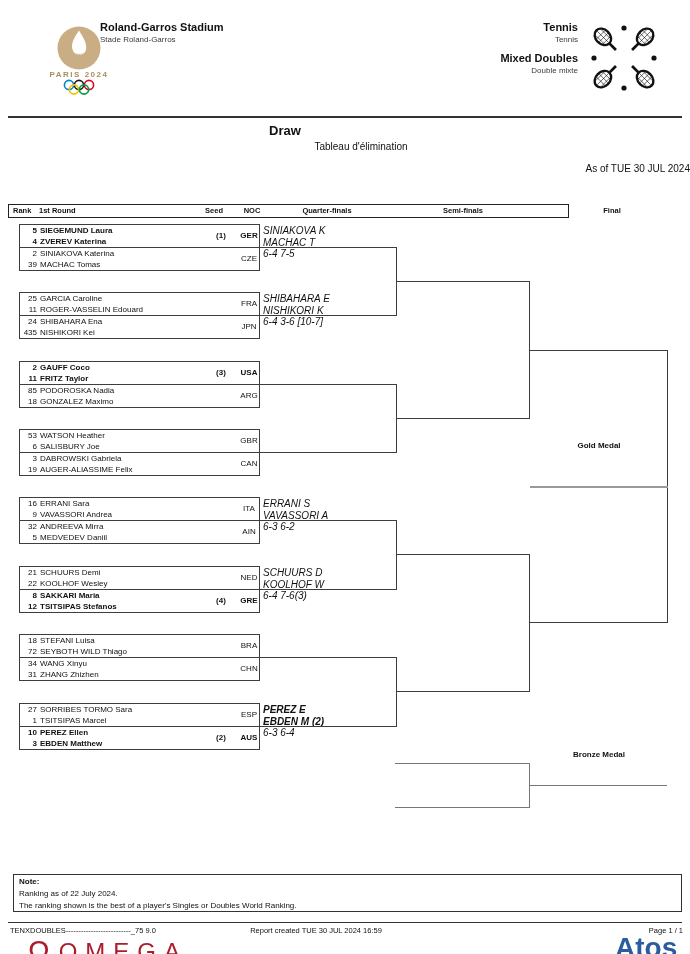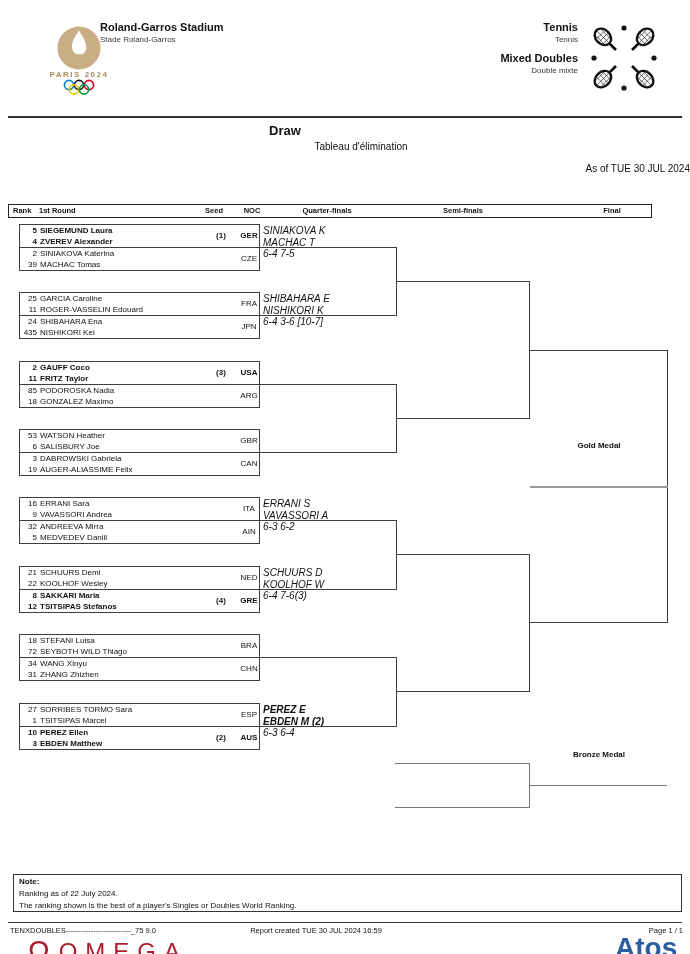--- a/index.html
+++ b/index.html
@@ -13,21 +13,21 @@
   .event-en{position:absolute;right:112px;top:52px;font-size:11px;font-weight:bold;text-align:right;}
   .event-fr{position:absolute;right:112px;top:66px;font-size:8px;color:#3a3a3a;text-align:right;}
   .emblem{position:absolute;left:30px;top:22px;}
   .picto{position:absolute;left:586px;top:20px;}
   .toprule{position:absolute;left:8px;top:116px;width:674px;height:2px;background:#333;}
   
   .t-main{position:absolute;left:0;top:123px;width:570px;text-align:center;font-size:13px;font-weight:bold;}
   .t-sub{position:absolute;left:0;top:141px;width:690px;text-align:center;font-size:10px;padding-left:16px;}
   .t-asof{position:absolute;left:0;top:163px;width:690px;text-align:right;font-size:10px;}
   
-  .colhead{position:absolute;left:8px;top:204px;width:644px;height:14px;border:1px solid #222;box-sizing:border-box;}
+  .colhead{position:absolute;left:8px;top:204px;width:561px;height:14px;border:1px solid #222;box-sizing:border-box;}
   .colhead span{position:absolute;top:0;height:12px;line-height:12px;font-size:7.5px;font-weight:bold;white-space:nowrap;}
   .ch-rank{left:4px;} .ch-1st{left:30px;}
   .ch-seed{left:190px;width:30px;text-align:center;}
   .ch-noc{left:228px;width:30px;text-align:center;}
   .ch-qf{left:248px;width:140px;text-align:center;}
   .ch-sf{left:389px;width:130px;text-align:center;}
   .ch-f{left:536px;width:134px;text-align:center;}
   
   .rbox{position:absolute;left:19px;width:241px;height:47px;border:1px solid #3d3d3d;box-sizing:border-box;background:#fff;}
   .team{position:relative;height:22px;}
@@ -131,21 +131,21 @@
   </div>
 
   <div class="rbox" style="top:224px">
     <div class="team dv bold">
       <div class="pr">
           <span class="rk">5</span>
           <span class="nm">SIEGEMUND Laura</span>
         </div>
       <div class="pr">
           <span class="rk">4</span>
-          <span class="nm">ZVEREV Alexander</span>
+          <span class="nm">ZVEREV Katerina</span>
         </div>
       <span class="seed">(1)</span>
         <span class="noc">GER</span>
     </div>
     <div class="team">
       <div class="pr">
           <span class="rk">2</span>
           <span class="nm">SINIAKOVA Katerina</span>
         </div>
       <div class="pr">

